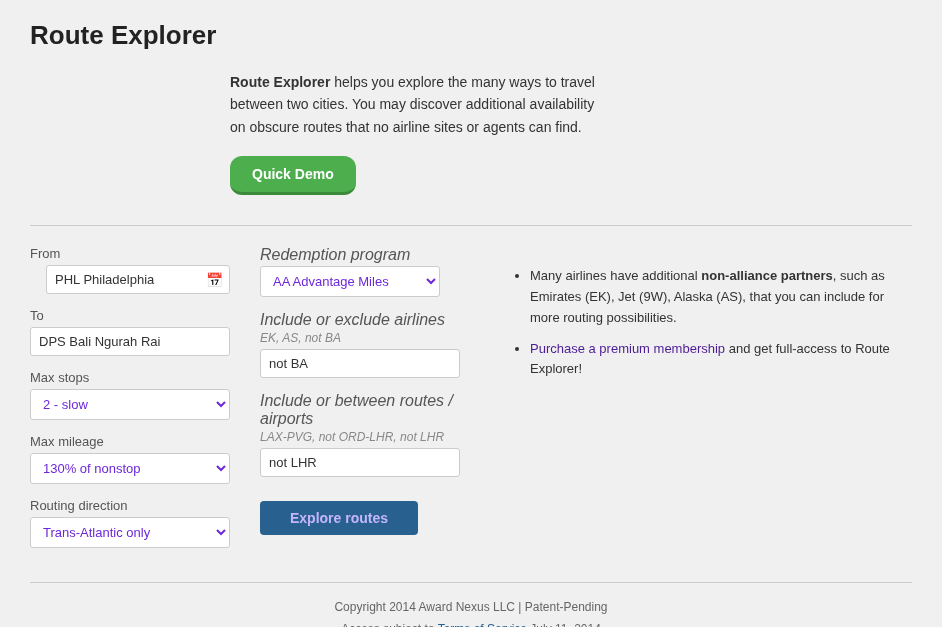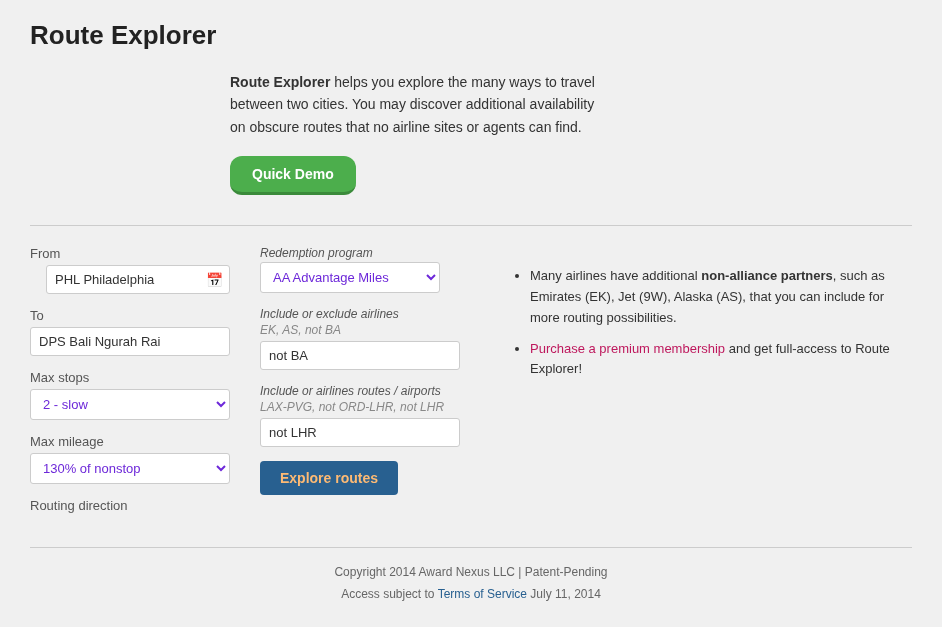--- a/index.html
+++ b/index.html
@@ -72,21 +72,21 @@
       margin-bottom: 14px;
     }
     .field-label {
       display: block;
       font-size: 13px;
       color: #555;
       margin-bottom: 4px;
     }
     .field-label-italic {
       display: block;
-      font-size: 12px;
+      font-size: 16px;
       color: #555;
       font-style: italic;
       margin-bottom: 2px;
     }
     .field-label-hint {
       display: block;
       font-size: 12px;
       color: #888;
       font-style: italic;
       margin-bottom: 4px;
@@ -131,44 +131,45 @@
       color: #6d28d9;
       appearance: auto;
       cursor: pointer;
     }
     .redemption-select {
       width: 180px;
     }
     .explore-btn {
       display: inline-block;
       background: #286090;
-      color: #fdba74;
+      color: #c4b5fd;
       border: none;
       border-radius: 4px;
-      padding: 9px 20px;
+      padding: 9px 30px;
       font-size: 14px;
       font-weight: bold;
       cursor: pointer;
+      margin-top: 10px;
     }
     .right-column ul {
       list-style: disc;
       padding-left: 20px;
       margin-top: 20px;
     }
     .right-column ul li {
       font-size: 13px;
       line-height: 1.6;
       margin-bottom: 10px;
       color: #333;
     }
     .right-column ul li strong {
       font-weight: bold;
     }
     .link-blue {
-      color: #be185d;
+      color: #4c1d95;
       text-decoration: none;
     }
     .footer {
       border-top: 1px solid #ccc;
       padding: 14px 0;
       text-align: center;
       font-size: 12px;
       color: #666;
       margin-top: 10px;
       background: #f0f0f0;
@@ -238,41 +239,46 @@
           <option>110% of nonstop</option>
           <option>120% of nonstop</option>
           <option selected="">130% of nonstop</option>
           <option>150% of nonstop</option>
           <option>200% of nonstop</option>
         </select>
       </div>
 
       <div class="field-group">
         <label class="field-label">Routing direction</label>
+        <select class="select-input">
+          <option>Any</option>
+          <option selected="">Trans-Atlantic only</option>
+          <option>Trans-Pacific only</option>
+        </select>
       </div>
     </div>
 
     <div class="middle-column">
       <div class="field-group">
         <label class="field-label-italic">Redemption program</label>
         <select class="select-input redemption-select">
           <option selected="">AA Advantage Miles</option>
           <option>UA MileagePlus</option>
           <option>DL SkyMiles</option>
         </select>
       </div>
 
       <div class="field-group">
         <label class="field-label-italic">Include or exclude airlines</label>
         <span class="field-label-hint">EK, AS, not BA</span>
         <input type="text" class="text-input" value="not BA" style="">
       </div>
 
       <div class="field-group">
-        <label class="field-label-italic">Include or airlines routes / airports</label>
+        <label class="field-label-italic">Include or between routes / airports</label>
         <span class="field-label-hint">LAX-PVG, not ORD-LHR, not LHR</span>
         <input type="text" class="text-input" value="not LHR" style="">
       </div>
 
       <button class="explore-btn">Explore routes</button>
     </div>
 
     <div class="right-column">
       <ul>
         <li>

